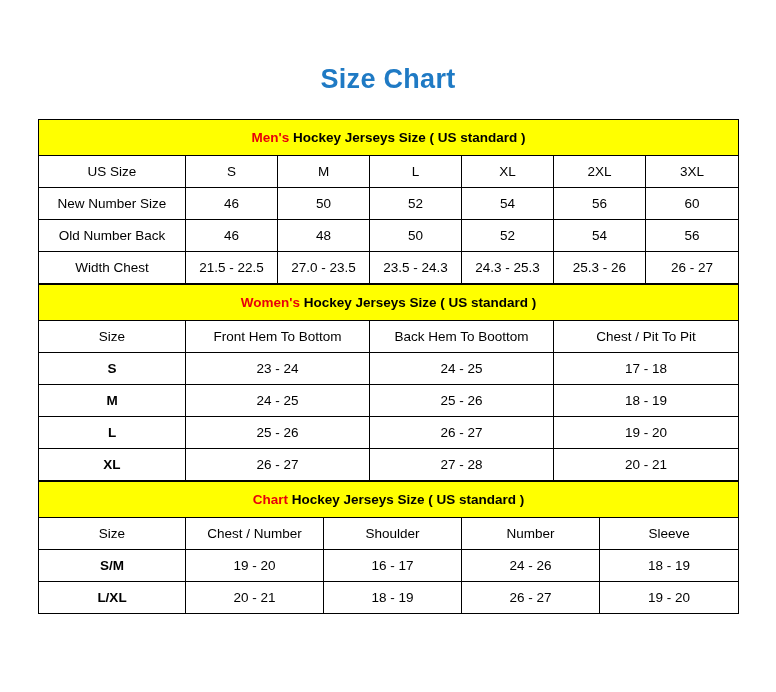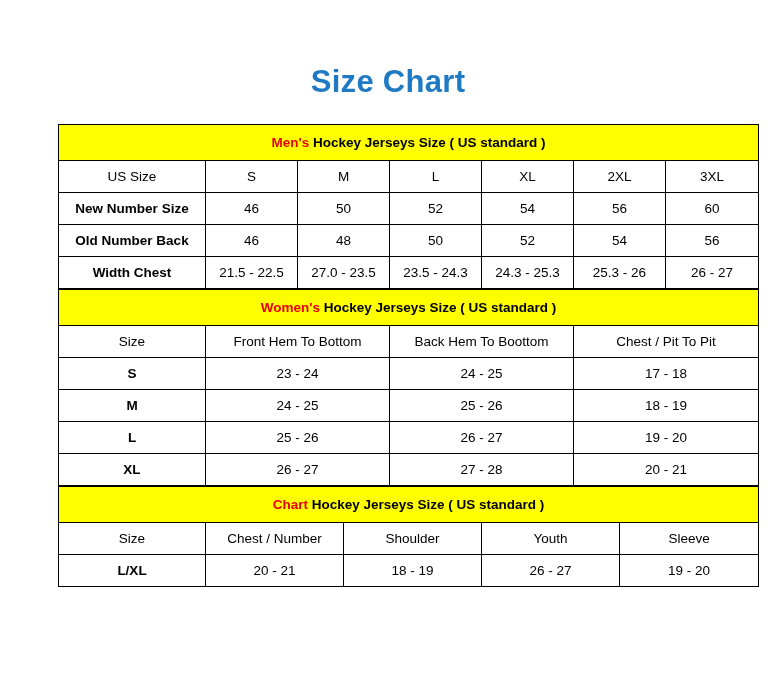--- a/index.html
+++ b/index.html
@@ -16,27 +16,27 @@
   }
   .page {
     width: 776px;
     height: 692px;
     position: relative;
     box-sizing: border-box;
   }
   .title {
     text-align: center;
     color: #1f7ac4;
-    font-size: 31px;
+    font-size: 27px;
     font-weight: bold;
     padding-top: 64px;
     letter-spacing: 0.3px;
   }
   .tables-wrap {
-    margin: 24px 38px 0 58px;
+    margin: 24px 38px 0 38px;
   }
   table.size-table {
     border-collapse: collapse;
     width: 700px;
     table-layout: fixed;
   }
   table.size-table td {
     border: 1px solid #000000;
     text-align: center;
     vertical-align: middle;
@@ -51,21 +51,21 @@
     padding: 7px 2px !important;
     height: 24px;
   }
   .banner .accent {
     color: #e8000a;
   }
   .hdr {
     font-weight: normal;
   }
   .rowlabel {
-    font-weight: bold;
+    font-weight: normal;
   }
   .rowlabel-bold {
     font-weight: bold;
   }
 </style>
 </head>
 <body>
 
 <div class="page">
 
@@ -179,22 +179,29 @@
           <col style="width:139px">
       </colgroup>
       <tbody>
         <tr>
           <td class="banner" colspan="5"><span class="accent">Chart</span><span> Hockey Jerseys Size ( US standard )</span></td>
         </tr>
         <tr>
           <td class="hdr">Size</td>
           <td class="hdr">Chest / Number</td>
           <td class="hdr">Shoulder</td>
-          <td class="hdr">Youth</td>
+          <td class="hdr">Number</td>
           <td class="hdr">Sleeve</td>
+        </tr>
+        <tr>
+          <td class="rowlabel-bold">S/M</td>
+          <td>19 - 20</td>
+          <td>16 - 17</td>
+          <td>24 - 26</td>
+          <td>18 - 19</td>
         </tr>
         <tr>
           <td class="rowlabel-bold">L/XL</td>
           <td>20 - 21</td>
           <td>18 - 19</td>
           <td>26 - 27</td>
           <td>19 - 20</td>
         </tr>
       </tbody>
     </table>

